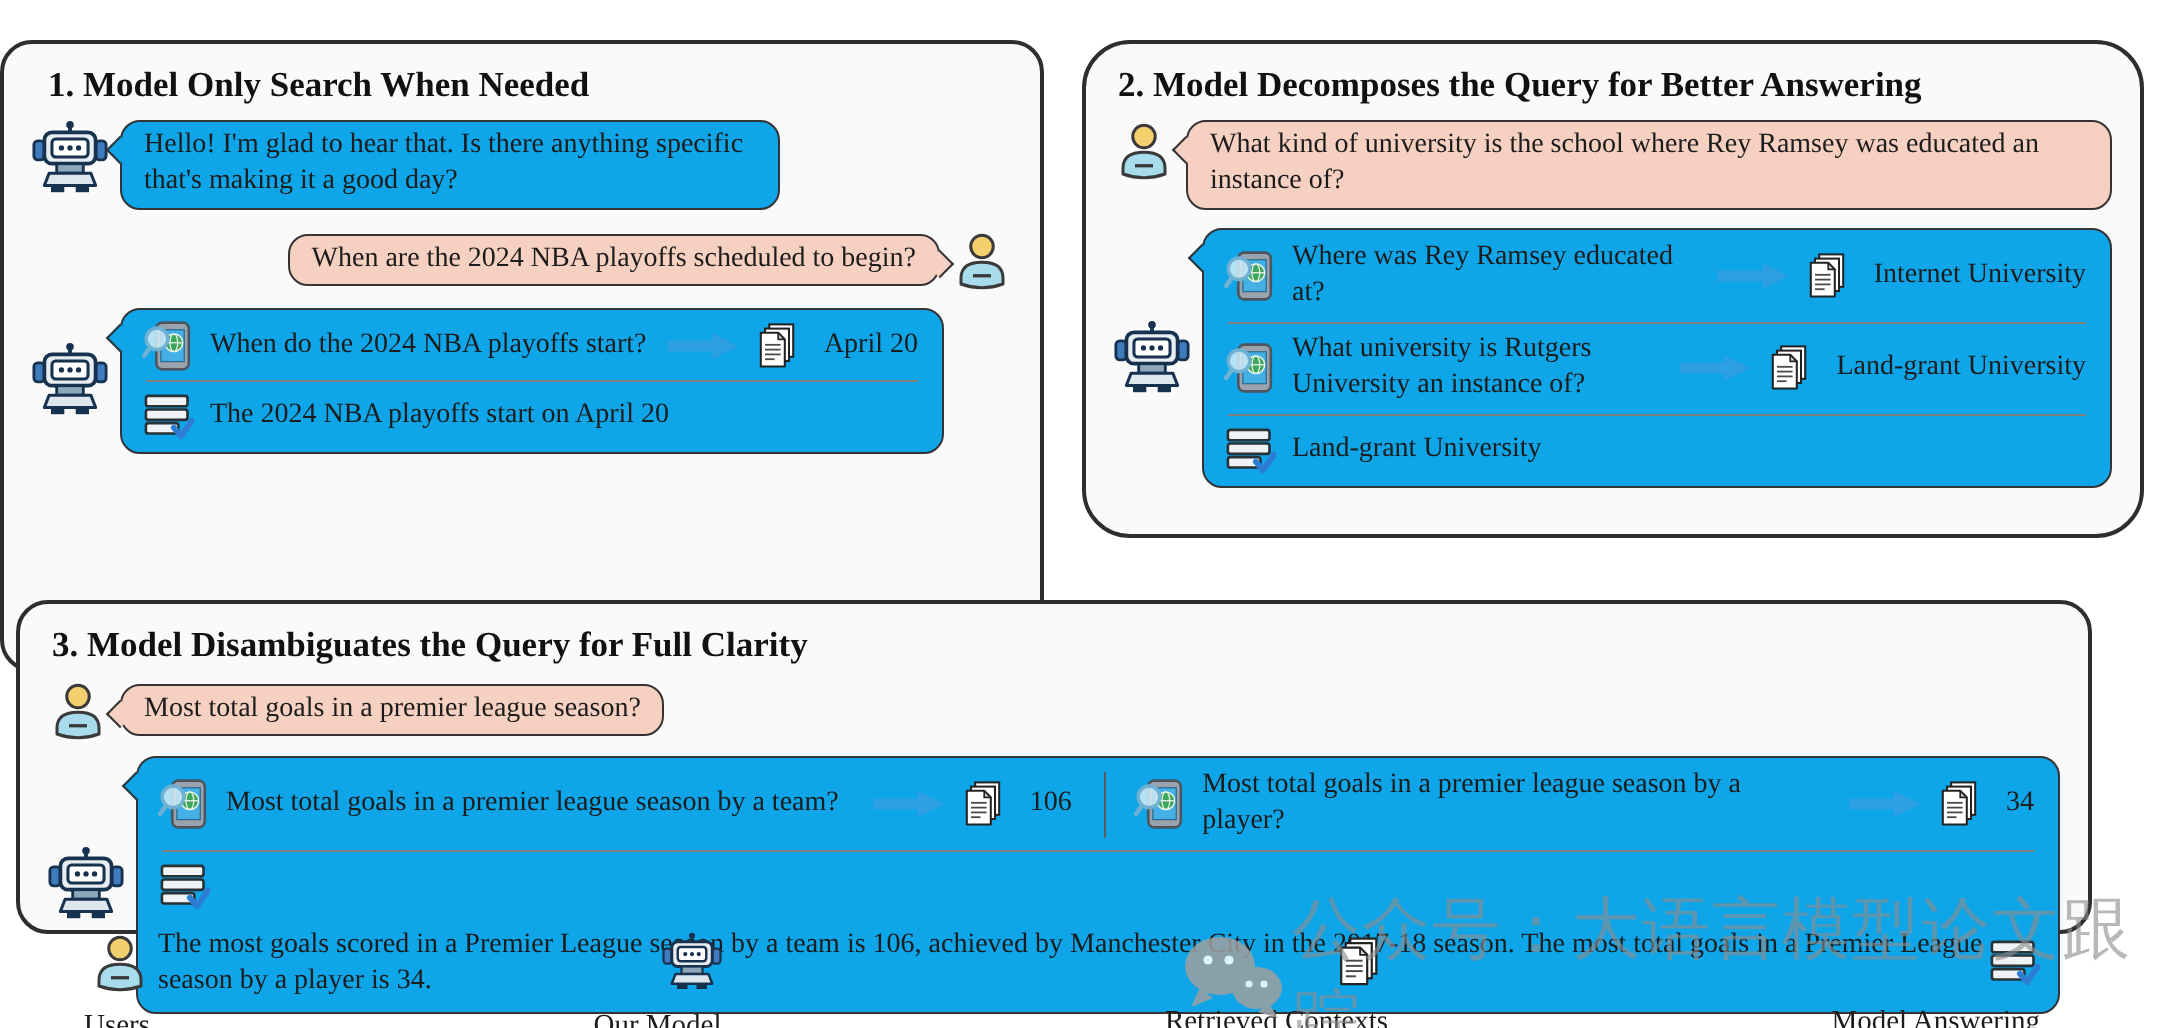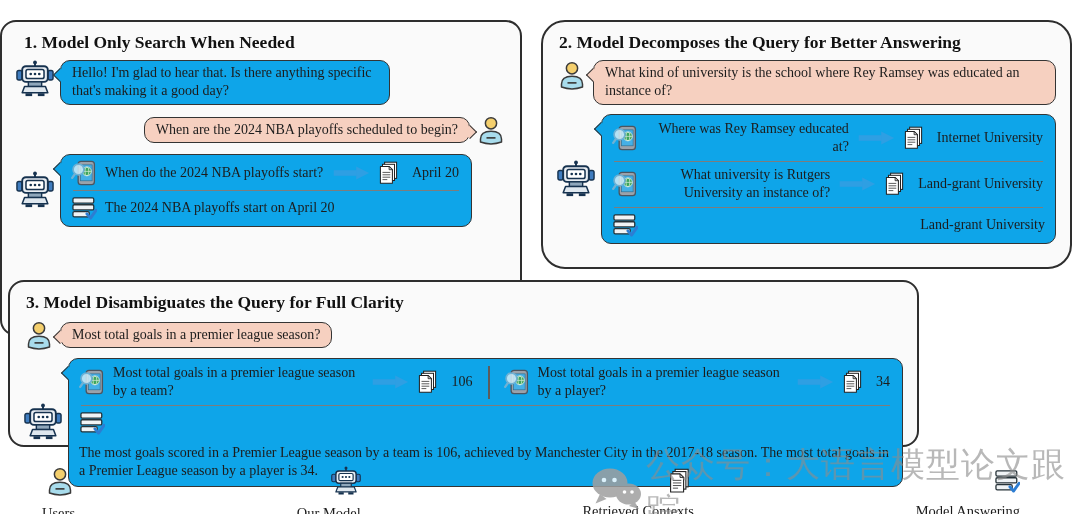--- a/index.html
+++ b/index.html
@@ -154,21 +154,21 @@
       <span class="icon i30">
           <svg viewBox="0 0 40 40">
             <circle cx="20" cy="11" r="7.5" fill="#f4cf6d" stroke="#3a3a3a" stroke-width="2"></circle>
             <path d="M6 36 L6 32 Q6 21.5 20 21.5 Q34 21.5 34 32 L34 36 Q27 38.5 20 38.5 Q13 38.5 6 36 Z" fill="#a8dcec" stroke="#3a3a3a" stroke-width="2" stroke-linejoin="round"></path>
             <line x1="14" y1="30.5" x2="26" y2="30.5" stroke="#3a3a3a" stroke-width="2.2"></line>
           </svg>
         </span>
       <div class="gap6"></div>
       <div class="bubble user tail-left" style="flex:1;">What kind of university is the school where Rey Ramsey was educated an instance of?</div>
     </div>
-    <div class="row" style="margin-top:9px;text-align:right;">
+    <div class="row" style="margin-top:9px;">
       <span class="icon i38">
           <svg viewBox="0 0 40 40">
             <line x1="20" y1="1.5" x2="20" y2="6.5" stroke="#16324f" stroke-width="2"></line>
             <circle cx="20" cy="2.5" r="2" fill="#16324f"></circle>
             <rect x="1" y="11" width="5.5" height="10" rx="2" fill="#3f7cbf" stroke="#16324f" stroke-width="1.5"></rect>
             <rect x="33.5" y="11" width="5.5" height="10" rx="2" fill="#3f7cbf" stroke="#16324f" stroke-width="1.5"></rect>
             <rect x="6.5" y="6.5" width="27" height="16.5" rx="4" fill="#e8edf2" stroke="#16324f" stroke-width="2"></rect>
             <rect x="10.5" y="10" width="19" height="9.5" rx="2" fill="#ffffff" stroke="#16324f" stroke-width="1.6"></rect>
             <circle cx="15.5" cy="14.7" r="1.4" fill="#16324f"></circle>
             <circle cx="20" cy="14.7" r="1.4" fill="#16324f"></circle>
@@ -257,21 +257,21 @@
                 <rect x="3" y="25.5" width="25" height="8" rx="2" fill="#f0f3f5" stroke="#263238" stroke-width="2"></rect>
                 <path d="M24.5 29 l5.5 6.5 l8.5 -12" fill="none" stroke="#2d7dd2" stroke-width="4.5" stroke-linecap="round" stroke-linejoin="round"></path>
               </svg>
             </span>
           <span class="query">Land-grant University</span>
         </div>
       </div>
     </div>
   </div>
 
-  <div class="panel" style="left:8px;top:280px;width:911px;height:167px;">
+  <div class="panel" style="left:8px;top:300px;width:1038px;height:167px;">
     <div class="panel-title" style="margin-left:2px;">3. Model Disambiguates the Query for Full Clarity</div>
     <div class="row">
       <span class="icon i30">
           <svg viewBox="0 0 40 40">
             <circle cx="20" cy="11" r="7.5" fill="#f4cf6d" stroke="#3a3a3a" stroke-width="2"></circle>
             <path d="M6 36 L6 32 Q6 21.5 20 21.5 Q34 21.5 34 32 L34 36 Q27 38.5 20 38.5 Q13 38.5 6 36 Z" fill="#a8dcec" stroke="#3a3a3a" stroke-width="2" stroke-linejoin="round"></path>
             <line x1="14" y1="30.5" x2="26" y2="30.5" stroke="#3a3a3a" stroke-width="2.2"></line>
           </svg>
         </span>
       <div class="gap6"></div>

